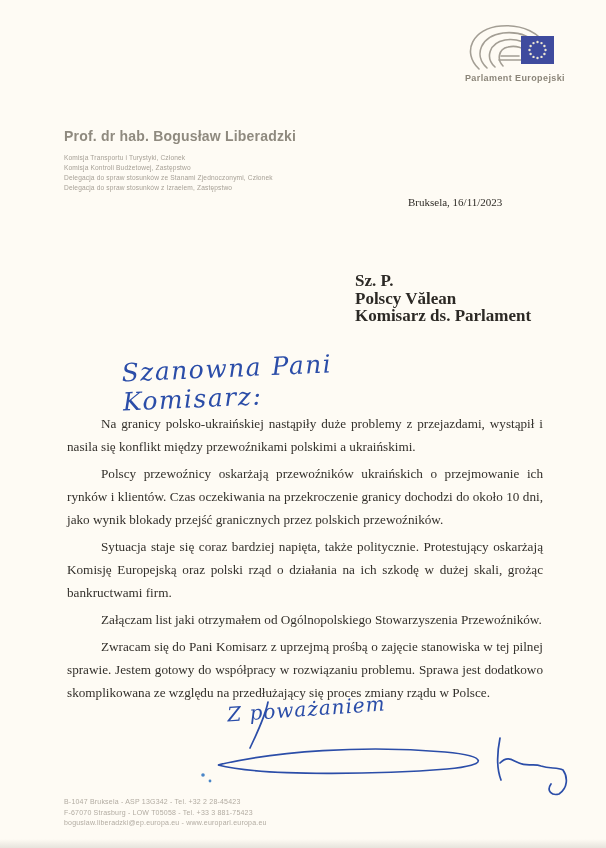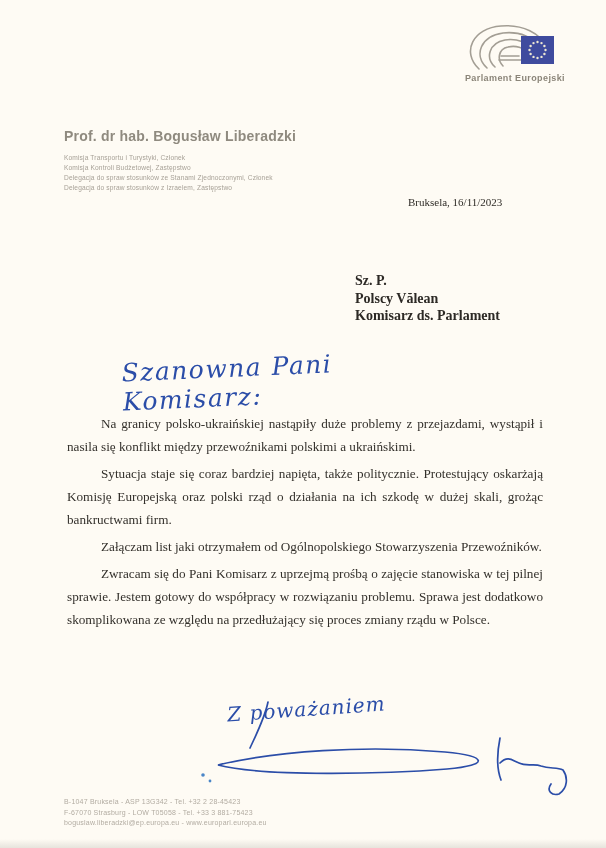--- a/index.html
+++ b/index.html
@@ -26,21 +26,21 @@
   
   .sender-block{position:absolute;left:64px;top:128px;font-family:"Liberation Sans", sans-serif;}
   .sender-name{font-size:14px;font-weight:700;color:#8f8a7f;letter-spacing:.2px;}
   .sender-roles{margin-top:9px;}
   .sender-role{font-size:6.6px;line-height:10px;color:#a7a197;letter-spacing:.15px;}
 
   
   .dateline{position:absolute;left:408px;top:196px;font-size:11px;color:#2f2c27;}
 
   
-  .recipient{position:absolute;left:355px;top:272px;font-weight:bold;font-size:14px;line-height:17.5px;color:#2c2925;}
+  .recipient{position:absolute;left:355px;top:272px;font-weight:bold;font-size:17px;line-height:17.5px;color:#2c2925;}
 
   
   .hand{color:#2b4da8;font-family:"DejaVu Serif", serif;font-style:italic;}
   .greeting{
     position:absolute;left:122px;top:352px;width:300px;
     font-size:25px;letter-spacing:1.5px;
     transform:rotate(-2.5deg);
   }
   .closing{
     position:absolute;left:227px;top:697px;
@@ -116,20 +116,21 @@
   <div class="recipient">
     <div>Sz. P.</div>
     <div>Polscy Vălean</div>
     <div>Komisarz ds. Parlament</div>
   </div>
 
   <div class="greeting hand">Szanowna Pani Komisarz:</div>
 
   <div class="letter-body">
     <p>Na granicy polsko-ukraińskiej nastąpiły duże problemy z przejazdami, wystąpił i nasila się konflikt między przewoźnikami polskimi a ukraińskimi.</p>
+    <p>Polscy przewoźnicy oskarżają przewoźników ukraińskich o przejmowanie ich rynków i klientów. Czas oczekiwania na przekroczenie granicy dochodzi do około 10 dni, jako wynik blokady przejść granicznych przez polskich przewoźników.</p>
     <p>Sytuacja staje się coraz bardziej napięta, także politycznie. Protestujący oskarżają Komisję Europejską oraz polski rząd o działania na ich szkodę w dużej skali, grożąc bankructwami firm.</p>
     <p>Załączam list jaki otrzymałem od Ogólnopolskiego Stowarzyszenia Przewoźników.</p>
     <p>Zwracam się do Pani Komisarz z uprzejmą prośbą o zajęcie stanowiska w tej pilnej sprawie. Jestem gotowy do współpracy w rozwiązaniu problemu. Sprawa jest dodatkowo skomplikowana ze względu na przedłużający się proces zmiany rządu w Polsce.</p>
   </div>
 
   <div class="closing hand">Z poważaniem</div>
 
   <svg class="signature-svg" width="380" height="105" viewBox="0 0 380 105">
     <g stroke="#2b4da8" stroke-width="1.7" fill="none" stroke-linecap="round">
       <path d="M 73 7 C 70 22, 62 38, 55 53"></path>

